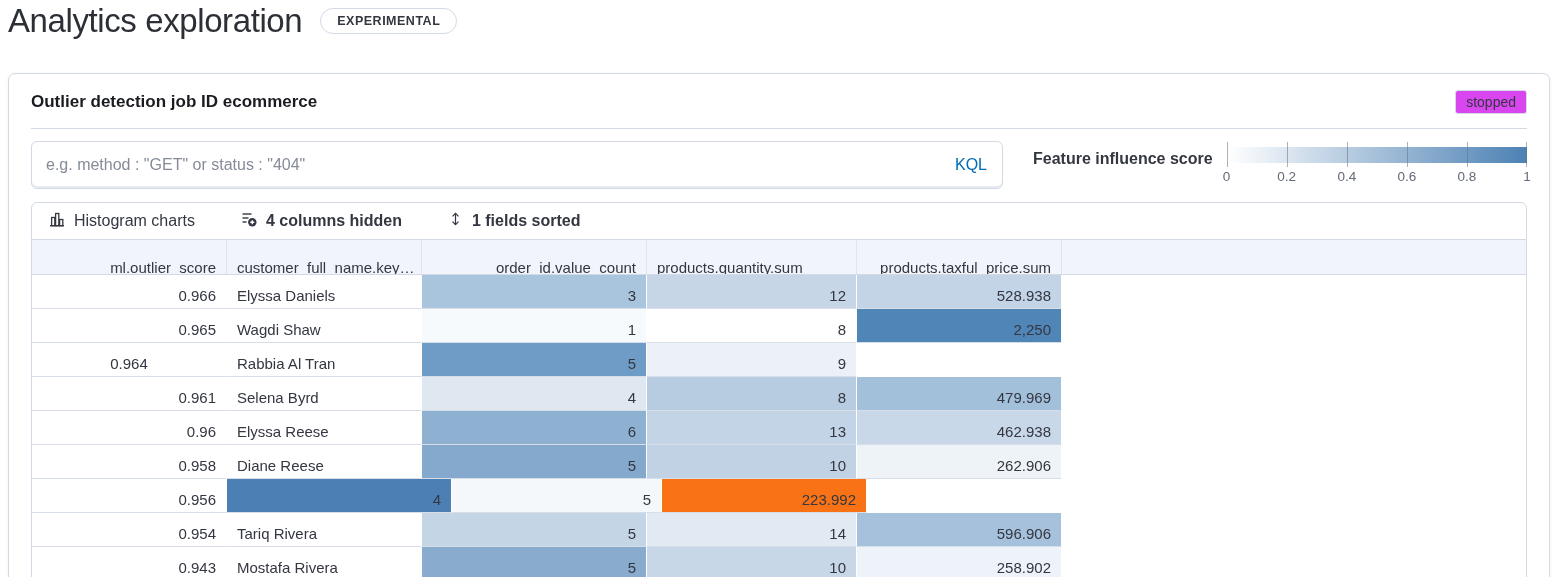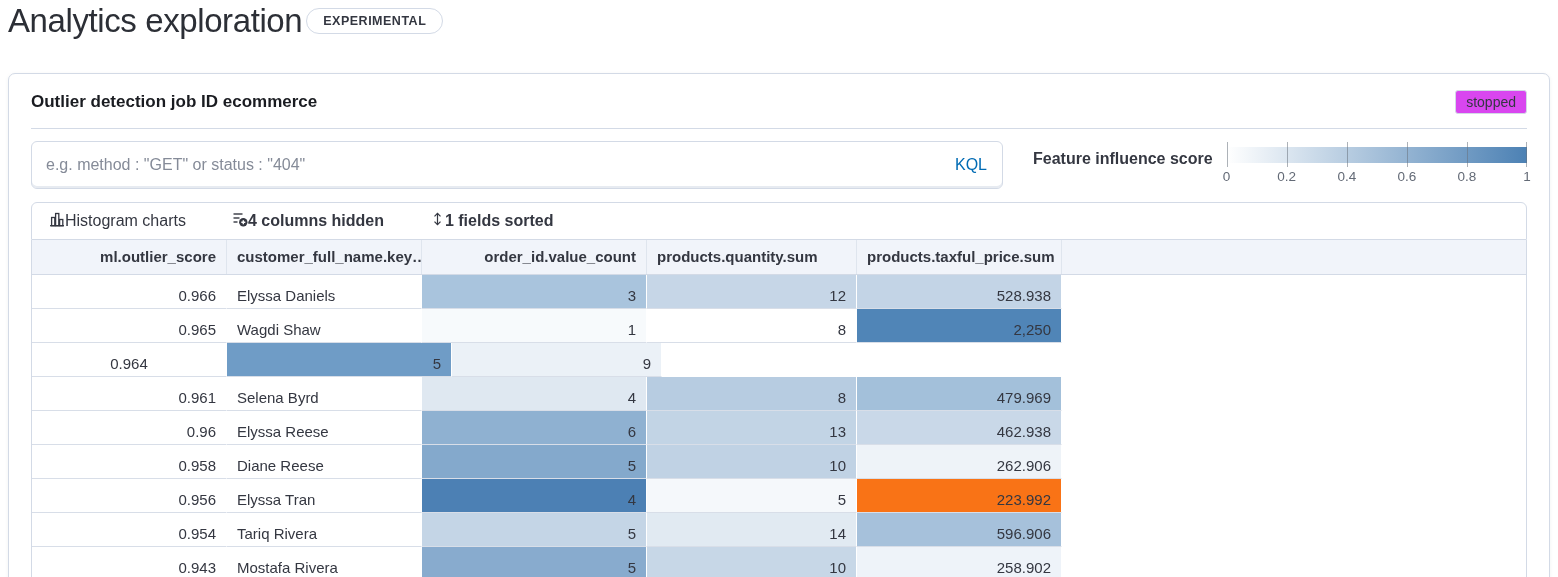--- a/index.html
+++ b/index.html
@@ -4,21 +4,21 @@
 <style>
   * { box-sizing: border-box; }
   html,body { margin:0; padding:0; }
   body {
     width:1558px; height:577px; overflow:hidden;
     background:#fff; color:#343741;
     font-family:"Liberation Sans","DejaVu Sans",sans-serif;
   }
 
   
-  .top-bar { display:flex; align-items:center; gap:4px; padding:2px 0 0 8px; }
+  .top-bar { display:flex; align-items:center; gap:18px; padding:2px 0 0 8px; }
   .page-title { margin:0; font-size:33px; font-weight:400; letter-spacing:-0.4px; color:#2c2f36; }
   .beta-badge {
     border:1px solid #d3dae6; border-radius:16px; background:#fff;
     padding:5px 16px; font-size:12.5px; font-weight:700; letter-spacing:0.5px; color:#343741;
   }
 
   
   .panel {
     margin:33px 8px 0 8px; padding:16px 22px 0 22px;
     border:1px solid #d3dae6; border-radius:7px; background:#fff;
@@ -55,32 +55,32 @@
   .tick { position:absolute; top:0; width:1px; height:25px; background:rgba(105,115,125,0.55); }
   .tick-label { position:absolute; top:27px; transform:translateX(-50%); font-size:13.5px; color:#636a76; }
 
   
   .toolbar {
     margin-top:13px; padding:8px 17px;
     border:1px solid #d3dae6; border-radius:6px 6px 0 0;
     display:flex; align-items:center; gap:46px;
   }
   .toolbar-btn {
-    display:flex; align-items:center; 
+    display:flex; align-items:center; gap:9px;
     background:none; border:none; padding:0; cursor:pointer;
     font-family:inherit; font-size:16px; color:#343741;
   }
   .toolbar-btn.bold { font-weight:700; }
   .toolbar-btn svg { flex:none; }
 
   
   .grid { border:1px solid #d3dae6; border-top:none; }
   .grid-header { display:flex; height:35px; background:#f1f4fa; border-bottom:1px solid #d3dae6; }
   .header-cell {
-    padding:0 10px; line-height:34px; font-size:15px; font-weight:700;
+    padding:11px 10px; line-height:34px; font-size:15px; font-weight:400;
     border-right:1px solid #dfe5ee; white-space:nowrap; overflow:hidden;
   }
   .header-filler { flex:1; border-right:none; }
   .grid-row { display:flex; height:34px; }
   .cell {
     padding:4px 10px; line-height:33px; font-size:15px;
     border-bottom:1px solid #d8dee8; border-right:1px solid #fff;
     white-space:nowrap; overflow:hidden; color:#343741;
   }
   .row-filler { flex:1; }
@@ -190,20 +190,21 @@
         <div class="grid-row">
           <div class="cell" style="width: 195px; text-align: right;">0.965</div>
           <div class="cell" style="width: 195px; text-align: left;">Wagdi Shaw</div>
           <div class="cell" style="width: 225px; text-align: right; background: rgb(247, 250, 252);">1</div>
           <div class="cell" style="width: 210px; text-align: right; background: rgb(255, 255, 255);">8</div>
           <div class="cell" style="width: 205px; text-align: right; background: rgb(80, 133, 183);">2,250</div>
           <div class="row-filler"></div>
         </div>
         <div class="grid-row">
           <div class="cell" style="width: 195px; text-align: center;">0.964</div>
+          <div class="cell" style="width: 195px; text-align: left;">Rabbia Al Tran</div>
           <div class="cell" style="width: 225px; text-align: right; background: rgb(111, 156, 198);">5</div>
           <div class="cell" style="width: 210px; text-align: right; background: rgb(235, 241, 247);">9</div>
           <div class="row-filler"></div>
         </div>
         <div class="grid-row">
           <div class="cell" style="width: 195px; text-align: right;">0.961</div>
           <div class="cell" style="width: 195px; text-align: left;">Selena Byrd</div>
           <div class="cell" style="width: 225px; text-align: right; background: rgb(223, 232, 241);">4</div>
           <div class="cell" style="width: 210px; text-align: right; background: rgb(183, 204, 225);">8</div>
           <div class="cell" style="width: 205px; text-align: right; background: rgb(163, 192, 218);">479.969</div>
@@ -220,21 +221,20 @@
         <div class="grid-row">
           <div class="cell" style="width: 195px; text-align: right;">0.958</div>
           <div class="cell" style="width: 195px; text-align: left;">Diane Reese</div>
           <div class="cell" style="width: 225px; text-align: right; background: rgb(132, 169, 204);">5</div>
           <div class="cell" style="width: 210px; text-align: right; background: rgb(192, 210, 228);">10</div>
           <div class="cell" style="width: 205px; text-align: right; background: rgb(238, 243, 248);">262.906</div>
           <div class="row-filler"></div>
         </div>
         <div class="grid-row">
           <div class="cell" style="width: 195px; text-align: right;">0.956</div>
-          <div class="cell" style="width: 195px; text-align: left;">Elyssa Tran</div>
           <div class="cell" style="width: 225px; text-align: right; background: rgb(76, 128, 180);">4</div>
           <div class="cell" style="width: 210px; text-align: right; background: rgb(245, 248, 251);">5</div>
           <div class="cell" style="width: 205px; text-align: right; background: #f97316;">223.992</div>
           <div class="row-filler"></div>
         </div>
         <div class="grid-row">
           <div class="cell" style="width: 195px; text-align: right;">0.954</div>
           <div class="cell" style="width: 195px; text-align: left;">Tariq Rivera</div>
           <div class="cell" style="width: 225px; text-align: right; background: rgb(196, 213, 230);">5</div>
           <div class="cell" style="width: 210px; text-align: right; background: rgb(225, 234, 242);">14</div>

